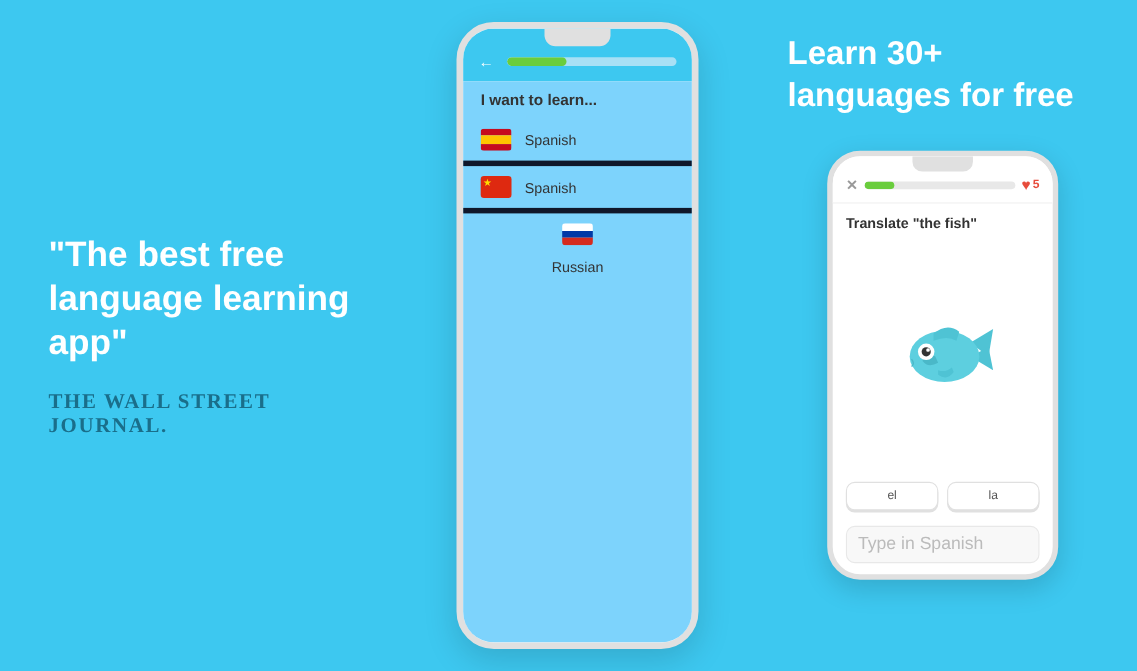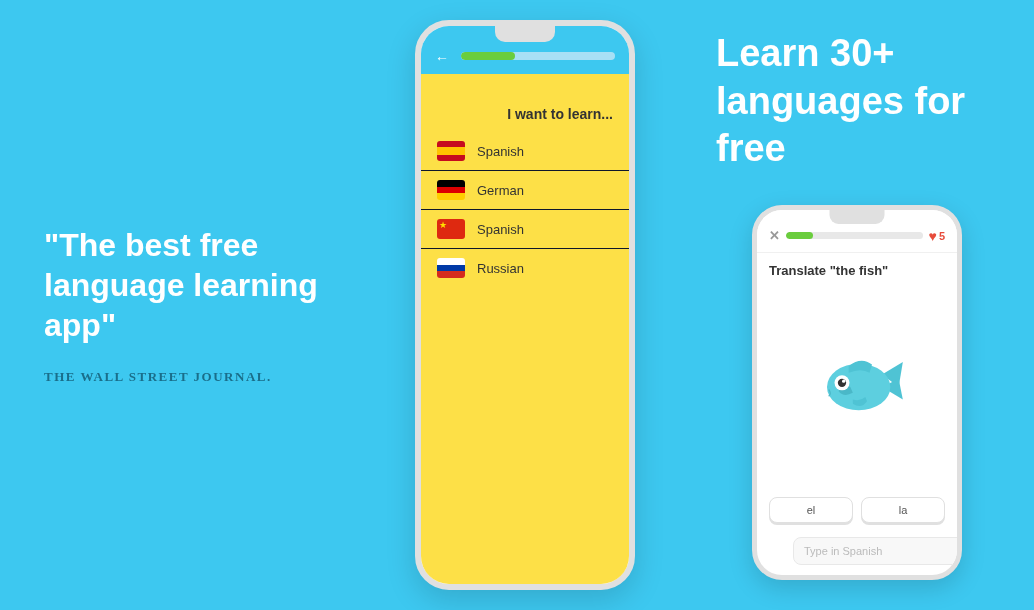--- a/index.html
+++ b/index.html
@@ -23,21 +23,21 @@
     }
     .left-panel .quote {
       color: #fff;
       font-size: 32px;
       font-weight: 700;
       line-height: 1.25;
       margin-bottom: 24px;
     }
     .left-panel .attribution {
       color: #1a6e8a;
-      font-size: 13px;
+      font-size: 19px;
       font-weight: 700;
       letter-spacing: 1.5px;
       text-transform: uppercase;
       font-family: 'Georgia', serif;
     }
 
     
     .middle-panel {
       width: 310px;
       background-color: #3dc8f0;
@@ -90,43 +90,43 @@
       overflow: hidden;
     }
     .progress-bar-fill {
       height: 100%;
       background: #6acd3d;
       border-radius: 4px;
       width: 35%;
     }
     .phone-body {
       flex: 1;
-      background: #fde047;
-      overflow: hidden;
-      padding: 28px 0;
-      text-align: right;
+      background: #7dd3fc;
+      overflow: hidden;
+      padding: 4px 0;
     }
     .learn-title {
       font-size: 14px;
       font-weight: 600;
       color: #333;
       padding: 4px 16px 10px;
     }
     .language-list {
       list-style: none;
     }
     .language-item {
       display: flex;
       align-items: center;
       padding: 9px 16px;
-      border-bottom: 1px solid #0f172a;
+      border-bottom: 5px solid #0f172a;
       gap: 12px;
     }
     .language-item:last-child {
       border-bottom: none;
+      flex-direction: column;
     }
     .flag-icon {
       width: 28px;
       height: 20px;
       border-radius: 3px;
       overflow: hidden;
       flex-shrink: 0;
       display: flex;
       flex-direction: column;
     }
@@ -177,21 +177,21 @@
     
     .right-panel {
       flex: 1;
       background-color: #3dc8f0;
       display: flex;
       flex-direction: column;
       padding: 30px 36px;
     }
     .right-title {
       color: #fff;
-      font-size: 38px;
+      font-size: 30px;
       font-weight: 700;
       line-height: 1.25;
       margin-bottom: 24px;
     }
     .phone-mockup-right {
       width: 210px;
       height: 390px;
       background: #fff;
       border-radius: 30px;
       border: 5px solid #e0e0e0;
@@ -292,23 +292,22 @@
       color: #555;
       text-align: center;
       box-shadow: 0 2px 0 #e0e0e0;
     }
     .type-input-placeholder {
       width: 100%;
       background: #f8f8f8;
       border: 1.5px solid #e8e8e8;
       border-radius: 8px;
       padding: 7px 10px;
-      font-size: 11px;
+      font-size: 16px;
       color: #bbb;
-      margin-left: 24px;
     }
   </style>
 </head>
 <body>
 
 <div class="left-panel">
   <div class="quote">"The best free language learning app"</div>
   <div class="attribution">THE WALL STREET JOURNAL.</div>
 </div>
 
@@ -328,28 +327,20 @@
         <li class="language-item">
           <div class="flag-icon flag-es">
             <div class="stripe-top"></div>
             <div class="stripe-mid"></div>
             <div class="stripe-bot"></div>
           </div>
           <span class="lang-name">Spanish</span>
         </li>
 
 
-        <li class="language-item">
-          <div class="flag-icon flag-de">
-            <div class="stripe-top"></div>
-            <div class="stripe-mid"></div>
-            <div class="stripe-bot"></div>
-          </div>
-          <span class="lang-name">German</span>
-        </li>
 
 
 
         <li class="language-item">
           <div class="flag-icon flag-cn" style="background:#DE2910; align-items:flex-start; justify-content:flex-start; padding:2px; display:flex;">
             <span class="star">★</span>
           </div>
           <span class="lang-name">Spanish</span>
         </li>
 

